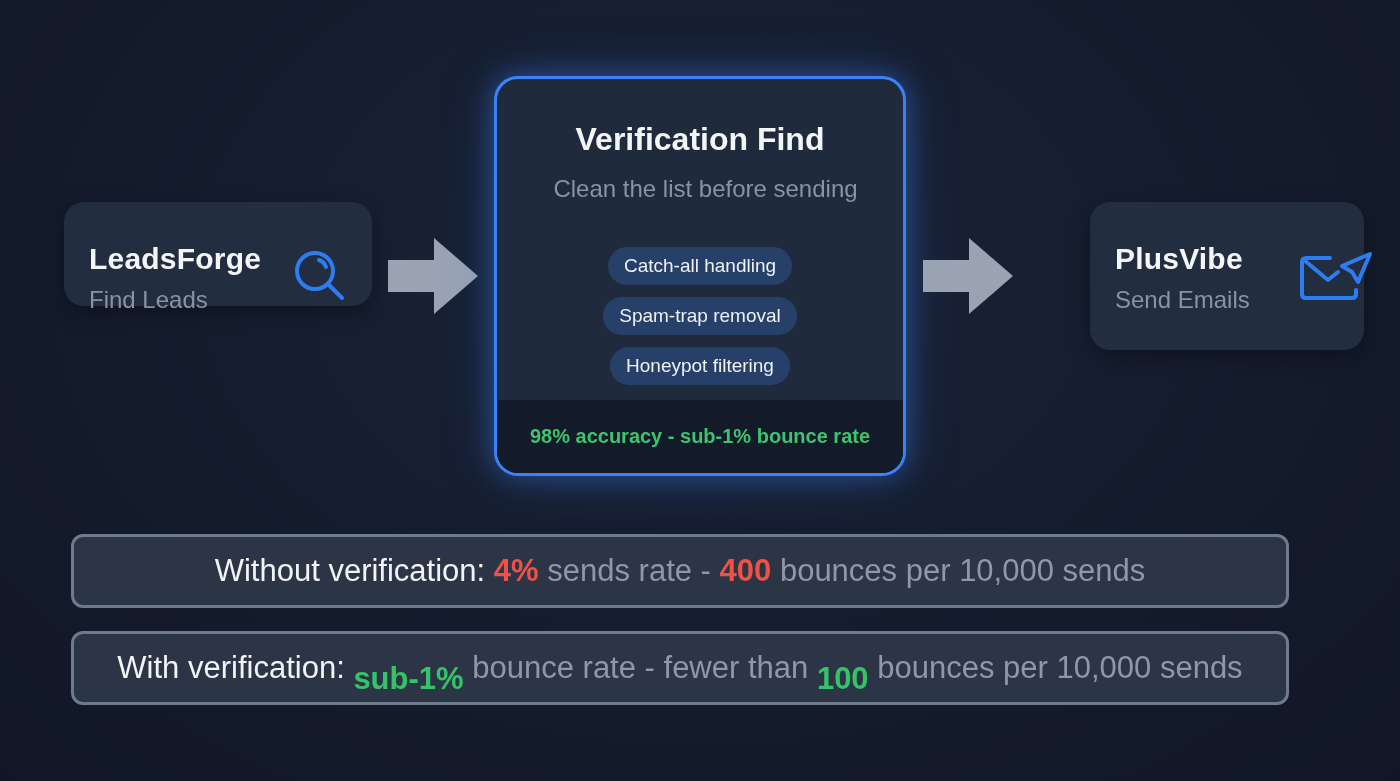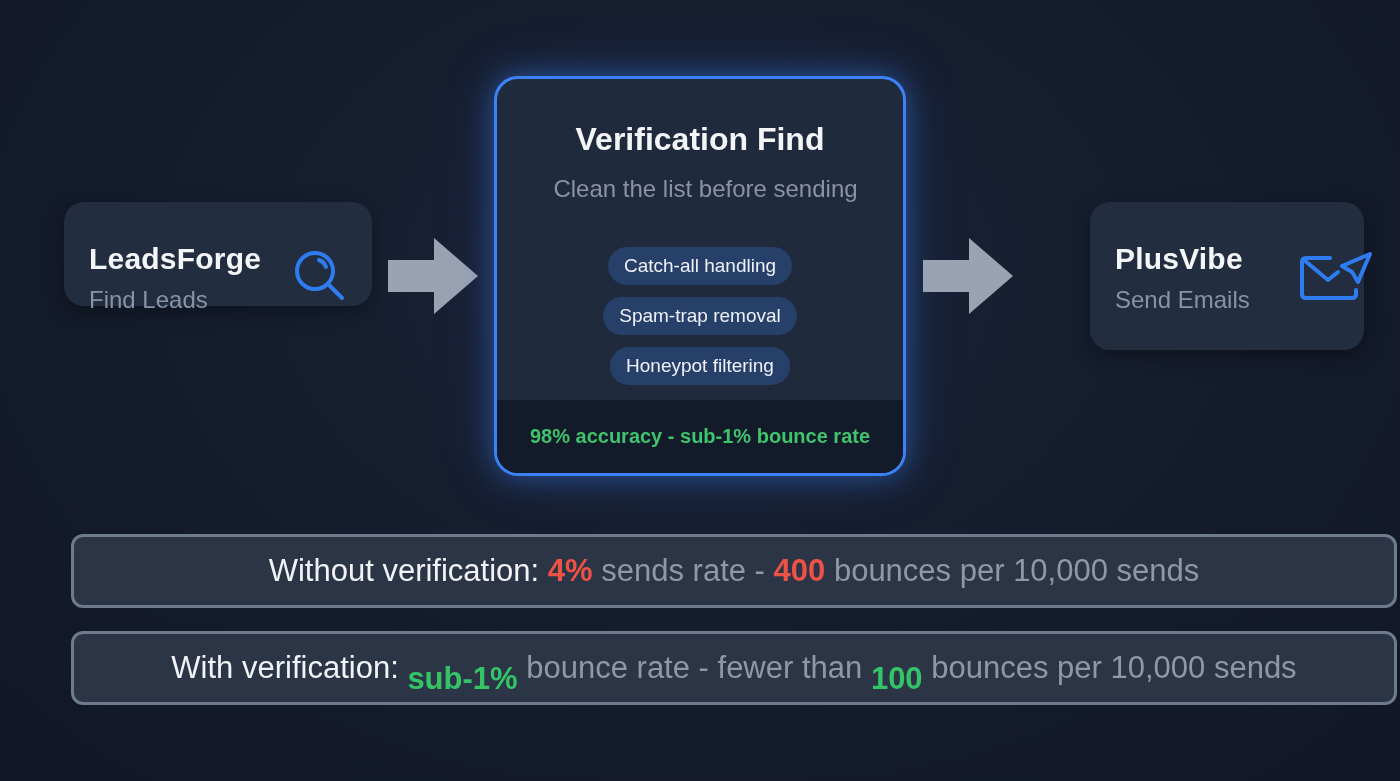--- a/index.html
+++ b/index.html
@@ -60,21 +60,21 @@
     padding: 0 16px; height: 38px; line-height: 38px; border-radius: 19px;
   }
   #verify .footer {
     position: absolute; left: 0; right: 0; bottom: 0; height: 73px;
     background: #131a29;
     display: flex; align-items: center; justify-content: center;
     color: #3ec46d; font-weight: 700; font-size: 20px;
   }
 
   .stat {
-    position: absolute; left: 71px; width: 1326px; height: 74px;
+    position: absolute; left: 71px; width: 1218px; height: 74px;
     background: #2c3546;
     border: 3px solid #6e7a8e;
     border-radius: 12px;
     display: flex; align-items: center; justify-content: center;
     font-size: 31px; color: #8e98a9; white-space: pre;
   }
   #stat-without { top: 534px; }
   #stat-with { top: 631px; }
   .stat .lead { color: #f1f3f6; }
   .stat .red { color: #ee5246; font-weight: 700; }

